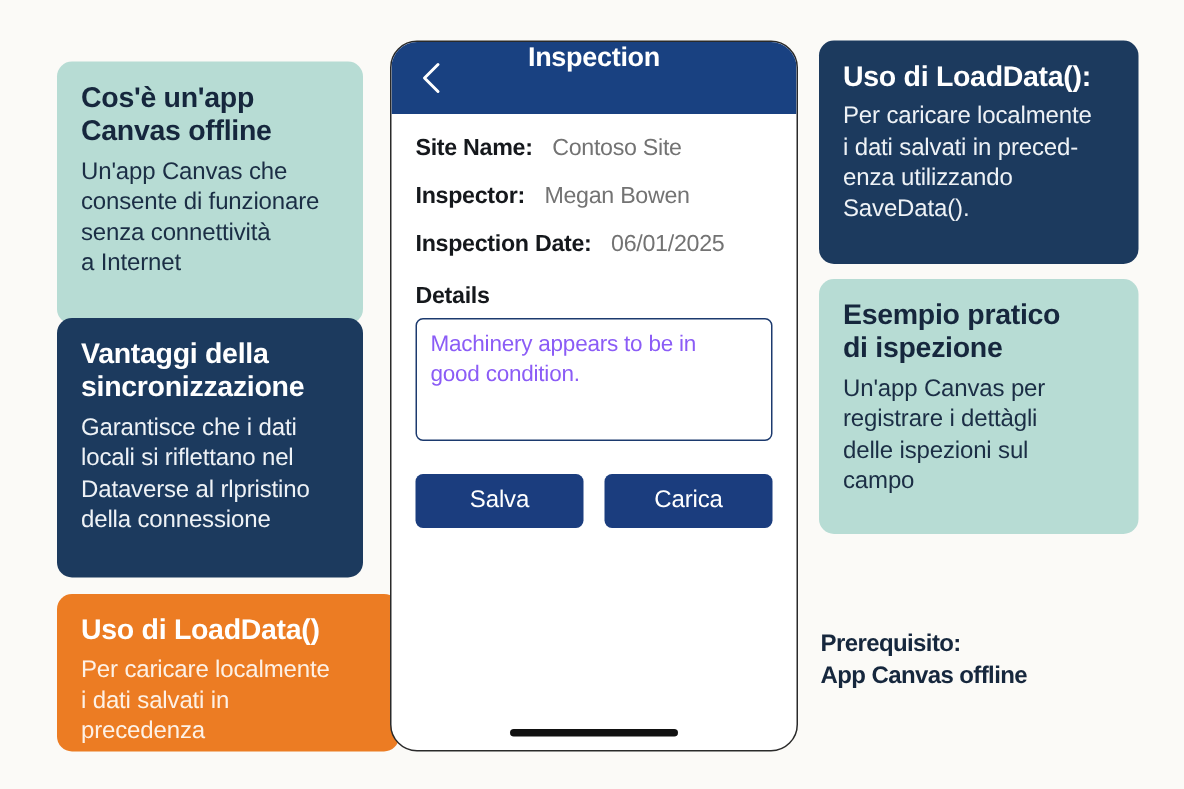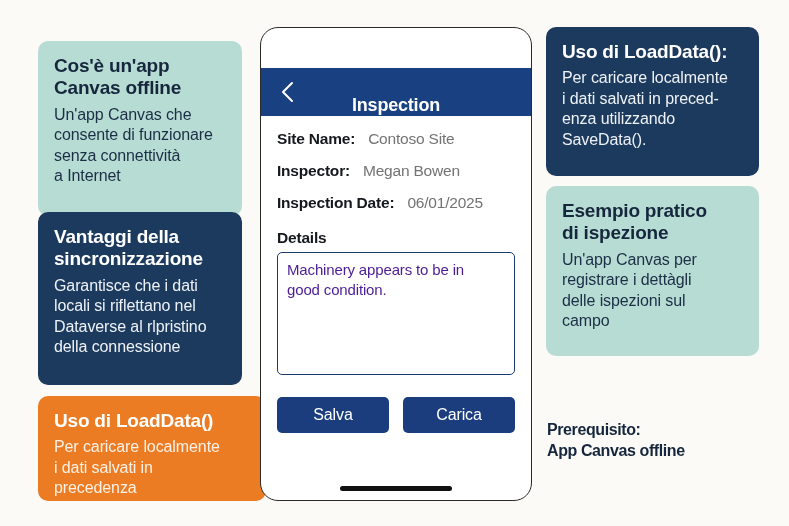--- a/index.html
+++ b/index.html
@@ -70,24 +70,23 @@
     border-radius: 18px;
     overflow: hidden;
     display: flex;
     flex-direction: column;
   }
 
   #phone-header {
     height: 48px;
     background: #194181;
     display: flex;
-    align-items: flex-end;
+    align-items: flex-start;
     position: relative;
     flex: 0 0 auto;
-    margin-top: 40px;
   }
   #back-button {
     position: absolute;
     left: 11px;
     top: 0;
     bottom: 0;
     width: 30px;
     display: flex;
     align-items: center;
     justify-content: center;
@@ -132,25 +131,25 @@
     font-weight: bold;
     font-size: 15.5px;
     color: #15181c;
     margin-top: 3px;
     margin-bottom: 5px;
     letter-spacing: -0.2px;
   }
   #details-box {
     border: 1.5px solid #1c3a6e;
     border-radius: 5px;
-    height: 123px;
+    height: 82px;
     padding: 7px 9px;
     font-size: 15px;
     line-height: 1.3;
-    color: #4c1d95;
+    color: #8b5cf6;
     background: #ffffff;
     letter-spacing: -0.15px;
     white-space: pre-line;
     overflow: hidden;
   }
 
   #phone-actions {
     display: flex;
     gap: 14px;
     margin-top: 22px;

